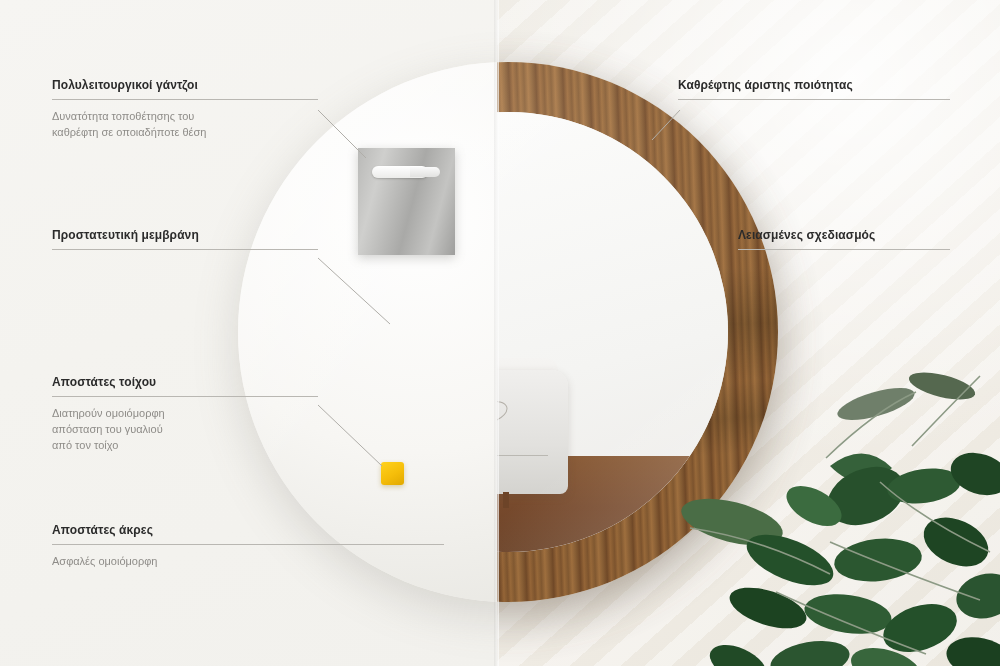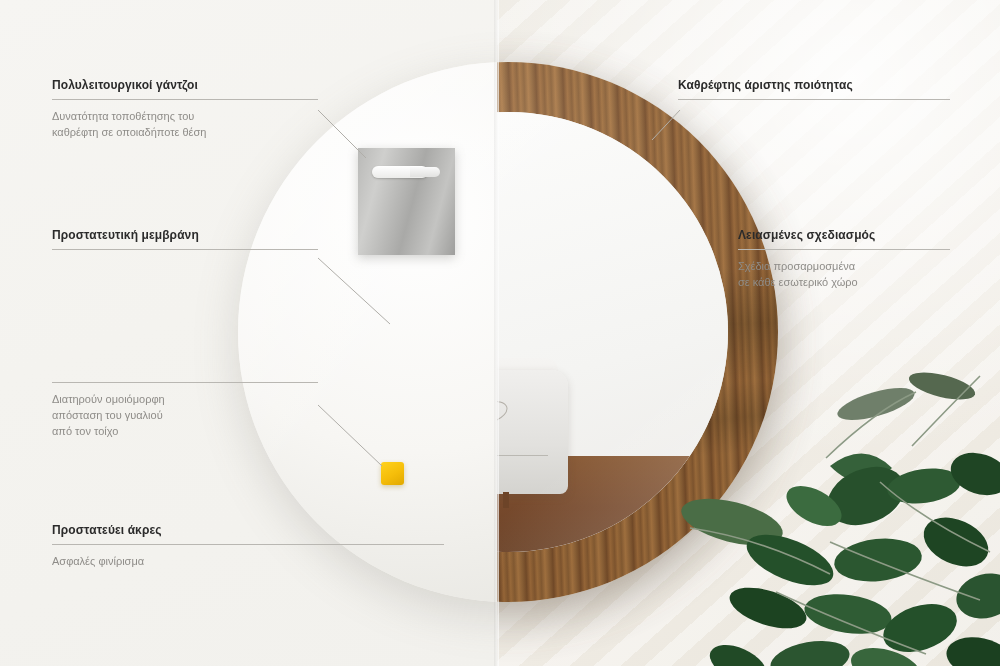--- a/index.html
+++ b/index.html
@@ -243,37 +243,36 @@
     <p>Δυνατότητα τοποθέτησης του
 καθρέφτη σε οποιαδήποτε θέση</p>
   </div>
 
   <div class="callout c-left" style="top:228px; width:266px;">
     <h3>Προστατευτική μεμβράνη</h3>
     <div class="rule"></div>
   </div>
 
   <div class="callout c-left" style="top:375px; width:266px;">
+    <h3>Αποστάτες τοίχου</h3>
     <div class="rule"></div>
     <p>Διατηρούν ομοιόμορφη
 απόσταση του γυαλιού
 από τον τοίχο</p>
   </div>
 
   <div class="callout c-left" style="top:523px; width:392px;">
-    <h3>Προστατεύει άκρες</h3>
-    <div class="rule"></div>
-    <p>Ασφαλές φινίρισμα</p>
+    <h3>Αποστάτες άκρες</h3>
+    <div class="rule"></div>
+    <p>Ασφαλές ομοιόμορφη</p>
   </div>
 
   <div class="callout c-right" style="top:78px; right:50px; width:272px;">
     <h3>Καθρέφτης άριστης ποιότητας</h3>
     <div class="rule"></div>
   </div>
 
   <div class="callout c-right" style="top:228px; right:50px; width:212px;">
     <h3>Λειασμένες σχεδιασμός</h3>
     <div class="rule"></div>
-    <p>Σχέδια προσαρμοσμένα
-σε κάθε εσωτερικό χώρο</p>
   </div>
 
 </div>
 
 </body></html>

